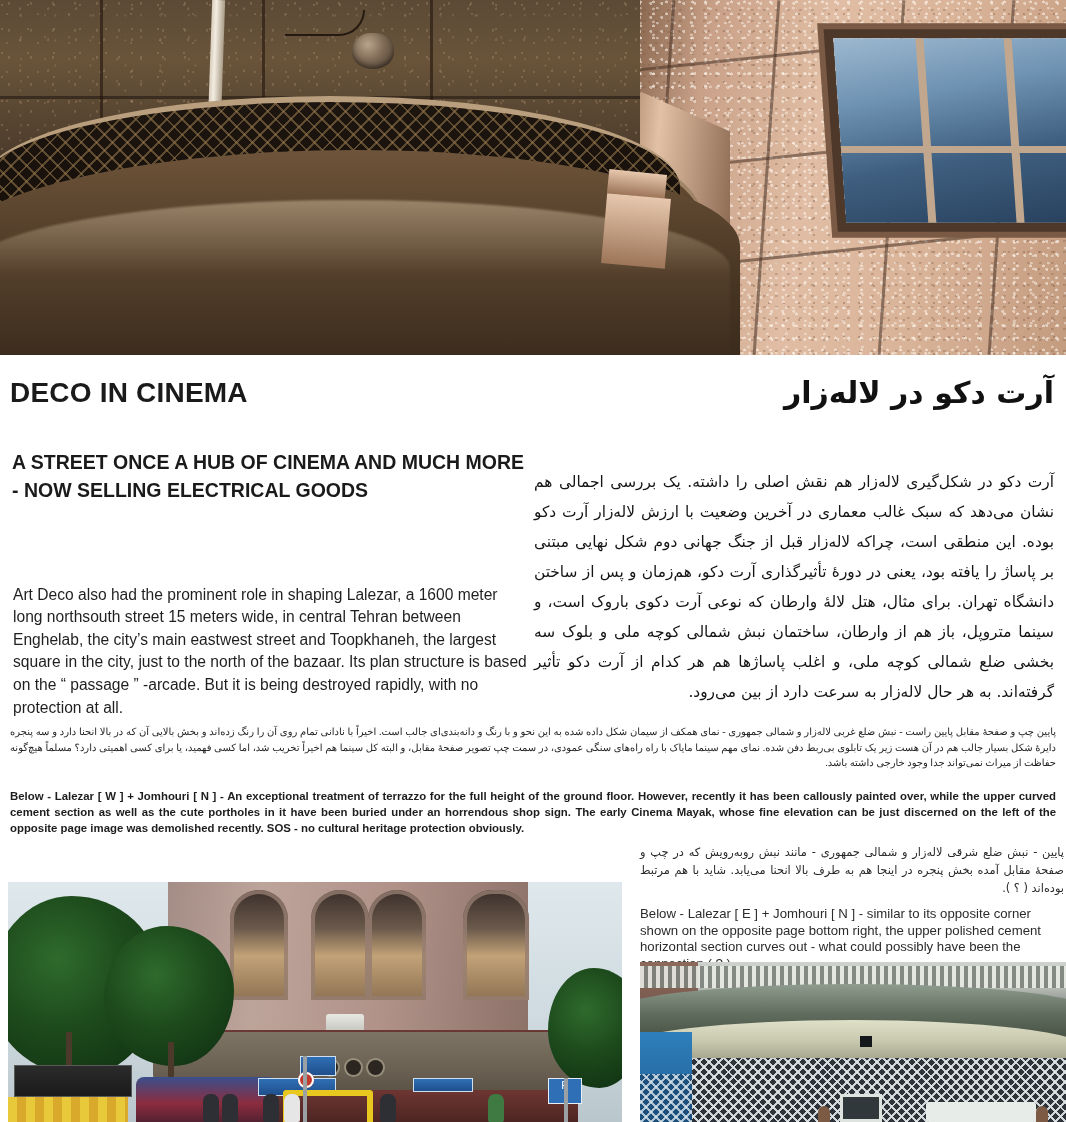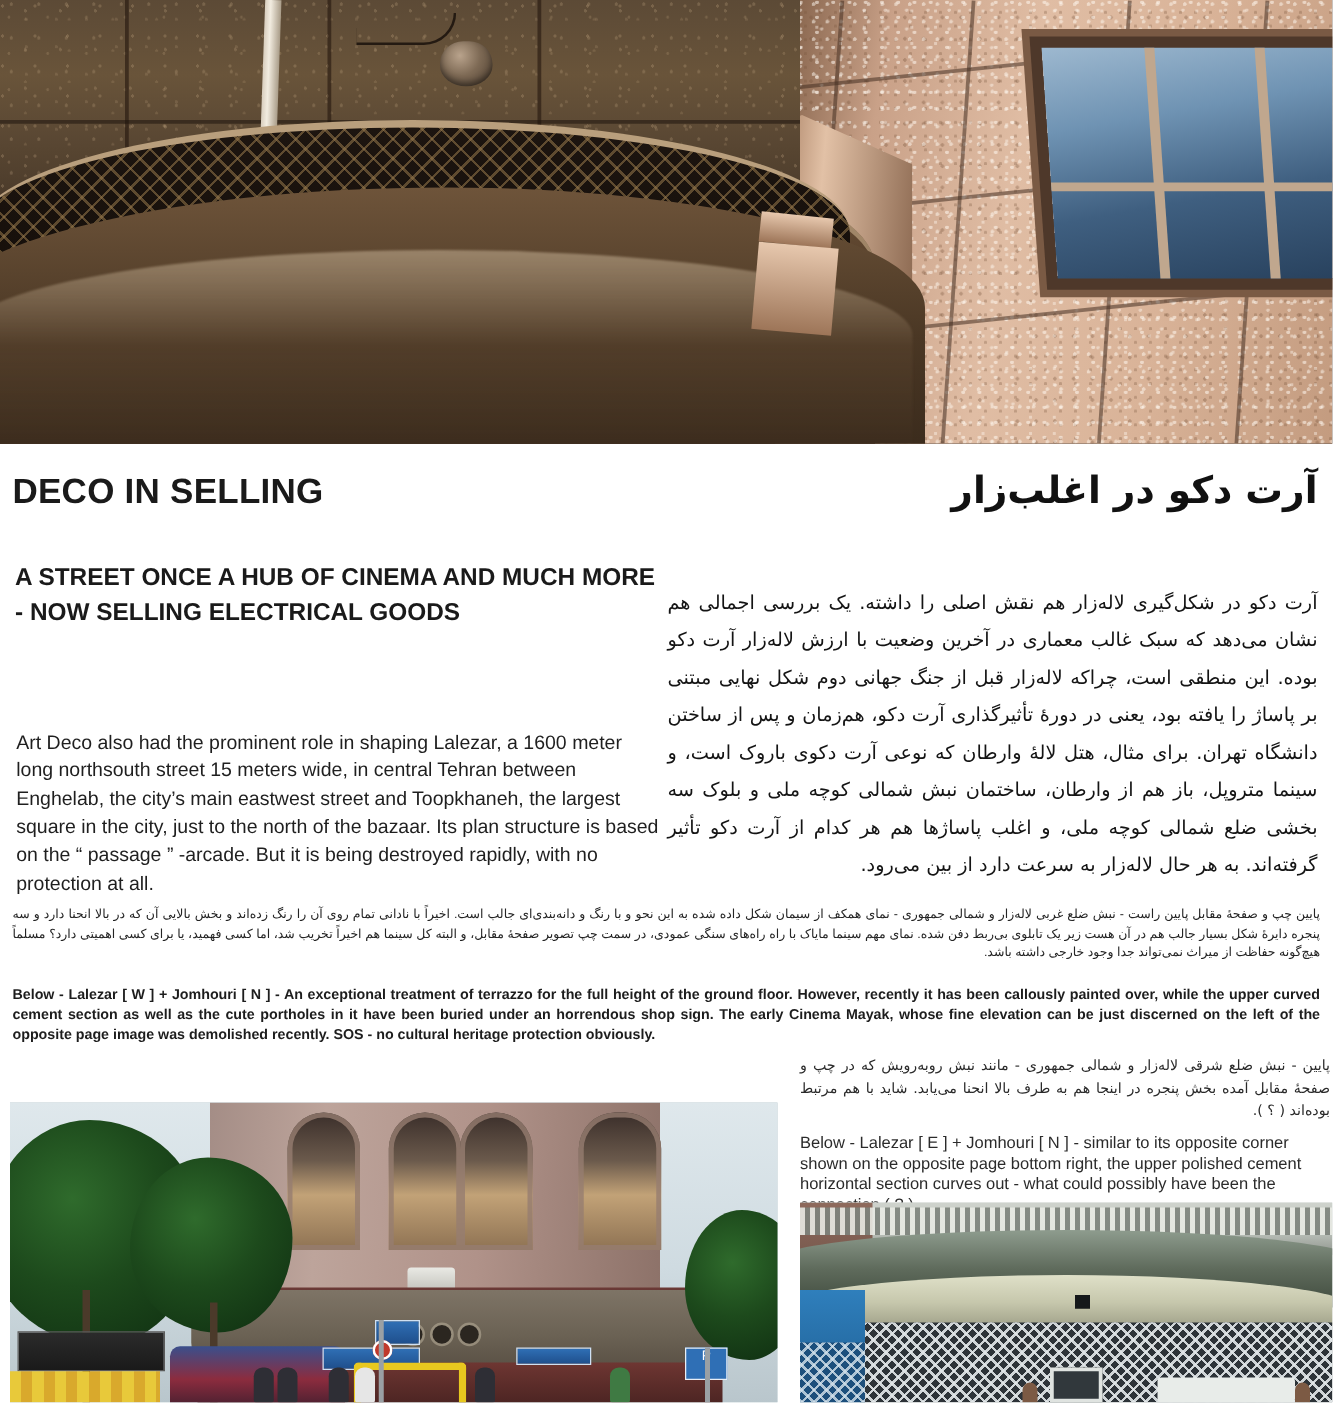--- a/index.html
+++ b/index.html
@@ -168,21 +168,21 @@
     position:absolute; right:12px; top:452px; width:520px;
     direction: rtl; text-align: justify;
     font-family: "DejaVu Sans", sans-serif;
     font-size: 15.4px; line-height: 30px; color:#141414;
   }
 
   
   .cap-fa-wide {
     position:absolute; left:10px; top:714px; width:1046px;
     direction: rtl; text-align: justify;
-    font-family: Liberation Sans, sans-serif;
+    font-family: Liberation Serif, serif;
     font-size: 10px; line-height: 15.5px; color:#242424;
   }
   .cap-en-wide {
     position:absolute; left:10px; top:778px; width:1046px;
     font-size: 11.4px; line-height: 15.6px; color:#1d1d1d;
     text-align: justify;
     font-weight: bold;
   }
   .cap-fa-right {
     position:absolute; left:640px; top:832px; width:424px;
@@ -359,22 +359,22 @@
     </div>
     <div class="h-rail-top"></div>
     <div class="h-slab2"></div>
     <div class="h-slab-shine"></div>
 
     <div class="h-cornice" style="left:608px;top:172px;width:58px;height:24px;transform:rotate(6deg);"></div>
     <div class="h-cornice" style="left:604px;top:196px;width:64px;height:70px;transform:rotate(5deg);"></div>
   </div>
 </div>
 
-<h1 class="title-en">DECO IN SELLING</h1>
-<h1 class="title-fa">آرت دکو در اغلب‌زار</h1>
+<h1 class="title-en">DECO IN CINEMA</h1>
+<h1 class="title-fa">آرت دکو در لاله‌زار</h1>
 
 <h2 class="subtitle-en">A STREET ONCE A HUB OF CINEMA AND MUCH MORE - NOW SELLING ELECTRICAL GOODS</h2>
 
 <p class="body-en">Art Deco also had the prominent role in shaping Lalezar, a 1600 meter long northsouth street 15 meters wide, in central Tehran between Enghelab, the city’s main eastwest street and Toopkhaneh, the largest square in the city, just to the north of the bazaar. Its plan structure is based on the “ passage ” -arcade. But it is being destroyed rapidly, with no protection at all.</p>
 <p class="body-fa">آرت دکو در شکل‌گیری لاله‌زار هم نقش اصلی را داشته. یک بررسی اجمالی هم نشان می‌دهد که سبک غالب معماری در آخرین وضعیت با ارزش لاله‌زار آرت دکو بوده. این منطقی است، چراکه لاله‌زار قبل از جنگ جهانی دوم شکل نهایی مبتنی بر پاساژ را یافته بود، یعنی در دورۀ تأثیرگذاری آرت دکو، هم‌زمان و پس از ساختن دانشگاه تهران. برای مثال، هتل لالۀ وارطان که نوعی آرت دکوی باروک است، و سینما متروپل، باز هم از وارطان، ساختمان نبش شمالی کوچه ملی و بلوک سه بخشی ضلع شمالی کوچه ملی، و اغلب پاساژها هم هر کدام از آرت دکو تأثیر گرفته‌اند. به هر حال لاله‌زار به سرعت دارد از بین می‌رود.</p>
 
 <p class="cap-fa-wide">پایین چپ و صفحۀ مقابل پایین راست - نبش ضلع غربی لاله‌زار و شمالی جمهوری  -  نمای همکف از سیمان شکل داده شده به این نحو و با رنگ و دانه‌بندی‌ای جالب است. اخیراً با نادانی تمام روی آن را رنگ زده‌اند و بخش بالایی آن که در بالا انحنا دارد و سه پنجره دایرۀ شکل بسیار جالب هم در آن هست زیر یک تابلوی بی‌ربط دفن شده. نمای مهم سینما مایاک با راه راه‌های سنگی عمودی، در سمت چپ تصویر صفحۀ مقابل، و البته کل سینما هم اخیراً تخریب شد، اما کسی فهمید، یا برای کسی اهمیتی دارد؟ مسلماً هیچ‌گونه حفاظت از میراث نمی‌تواند جدا وجود خارجی داشته باشد.</p>
 <p class="cap-en-wide">Below -  Lalezar [ W ] + Jomhouri [ N ] - An exceptional treatment of terrazzo for the full height of the ground floor. However, recently it has been callously painted over, while the upper curved cement section as well as the cute portholes in it have been buried under an horrendous shop sign. The early Cinema Mayak, whose fine elevation can be just discerned on the left of the opposite page image was demolished recently. SOS - no cultural heritage protection obviously.</p>
 <p class="cap-fa-right">پایین - نبش ضلع شرقی لاله‌زار و شمالی جمهوری - مانند نبش روبه‌رویش که در چپ و صفحۀ مقابل آمده بخش پنجره در اینجا هم به طرف بالا انحنا می‌یابد. شاید با هم مرتبط بوده‌اند ( ؟ ).</p>
 <p class="cap-en-right">Below - Lalezar [ E ] + Jomhouri [ N ] - similar to its opposite corner shown on the opposite page bottom right, the upper polished cement horizontal section curves out - what could possibly have been the connection ( ? ).</p>

